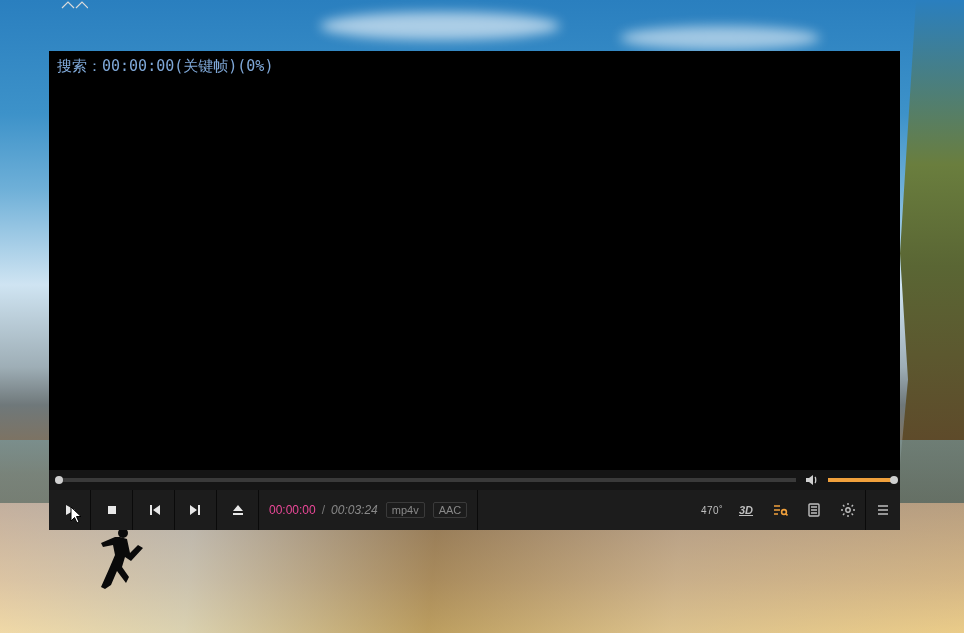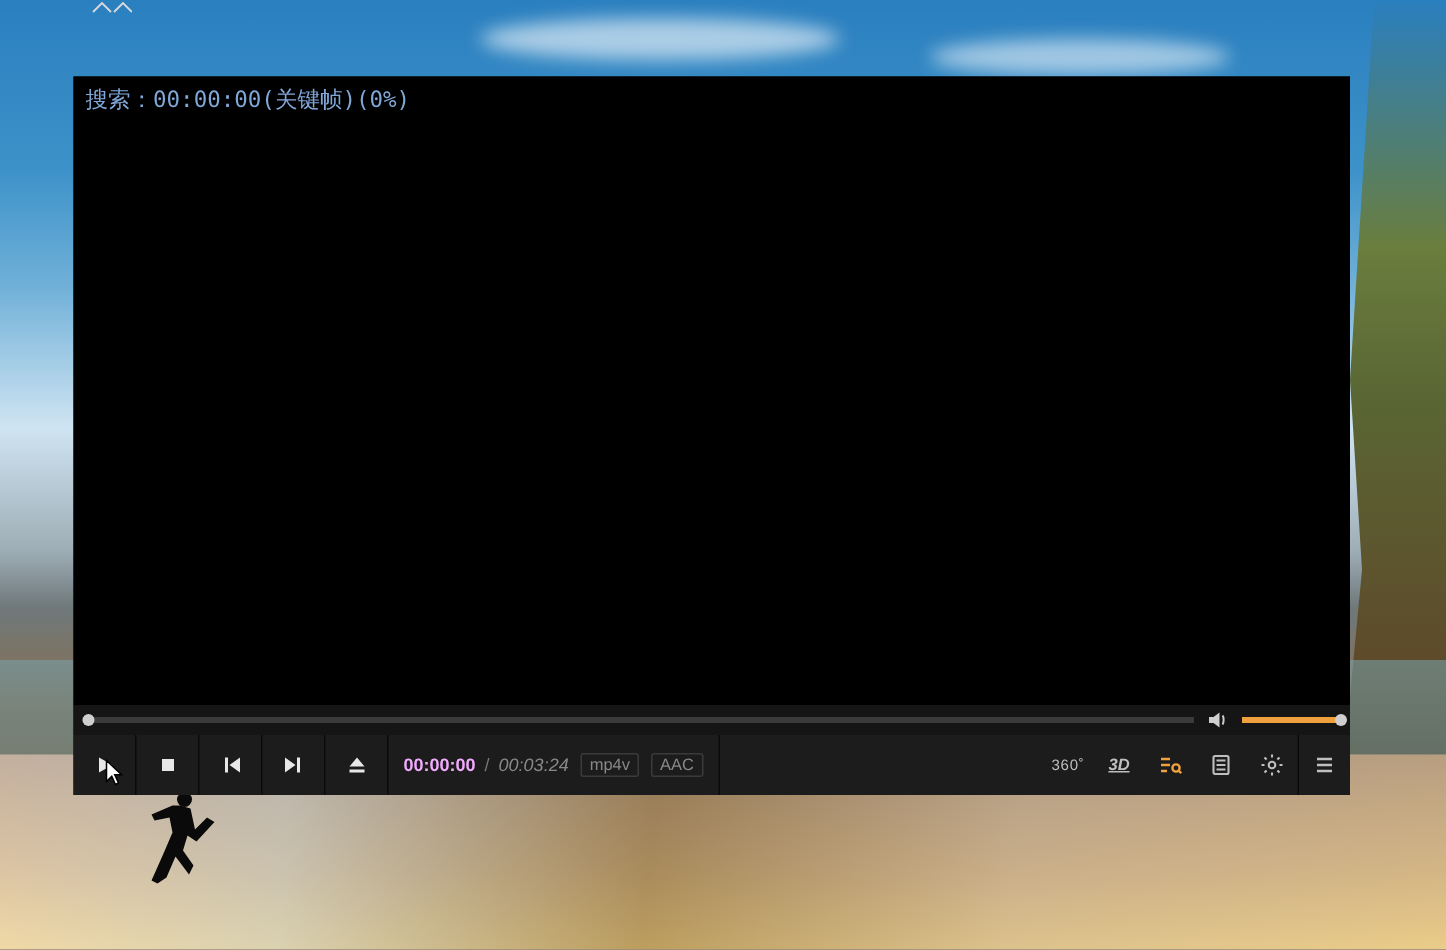--- a/index.html
+++ b/index.html
@@ -153,21 +153,21 @@
   .time-panel {
     flex: 0 0 auto;
     border-right: 1px solid #0a0a0a;
     display:flex;
     align-items:center;
     padding:0 10px;
     gap: 6px;
     font-size: 12px;
     font-family: Arial, sans-serif;
   }
-  .time-cur { color:#f0abfc; font-weight:bold; }
+  .time-cur { color:#ec4899; font-weight:normal; }
   .time-sep { color:#777; }
   .time-dur { color:#888;font-style:italic; }
   .codec-badge {
     margin-left:2px;
     font-size:11px;
     color:#888;
     border:1px solid #3a3a3a;
     padding:1px 5px;
     border-radius:2px;
   }
@@ -269,21 +269,21 @@
         <span class="time-cur">00:00:00</span>
         <span class="time-sep">/</span>
         <span class="time-dur">00:03:24</span>
         <span class="codec-badge">mp4v</span>
         <span class="codec-badge">AAC</span>
       </div>
 
       <div class="spacer"></div>
 
       <div class="right-btn">
-        <span class="txt360">360˚</span>
+        <span class="txt360">470˚</span>
       </div>
       <div class="right-btn">
         <span class="txt3d">3D</span>
       </div>
       <div class="right-btn fav-color">
         <svg viewBox="0 0 16 16" fill="none">
           <path d="M2 4h6M2 8h6M2 12h4" stroke-width="1.6"></path>
           <circle cx="12" cy="10" r="2.4" stroke-width="1.6" fill="none"></circle>
           <path d="M13.8 11.8 L15.5 13.5" stroke-width="1.6"></path>
         </svg>

